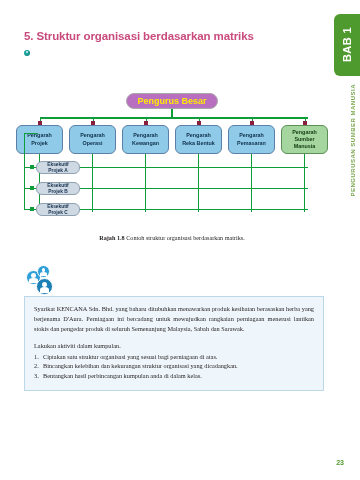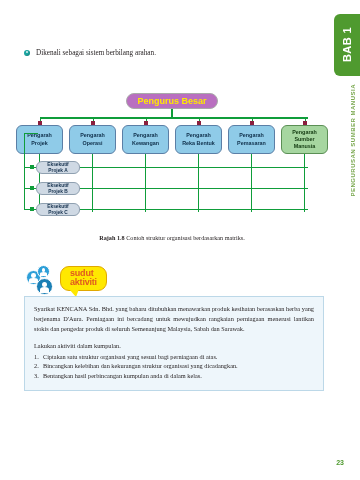--- a/index.html
+++ b/index.html
@@ -331,25 +331,25 @@
 
 <div id="page">
 
   <div id="chapter-tab">
     <span>BAB 1</span>
   </div>
   <div id="side-running-head">
     <span>PENGURUSAN SUMBER MANUSIA</span>
   </div>
 
+  <div id="section-heading">5. Struktur organisasi berdasarkan matriks</div>
 
   <ul id="intro-list">
     <li>
       <span class="bullet-dot"></span>
-      <span>Dikenali sebagai sistem berbilang arahan.</span>
     </li>
   </ul>
 
   <div id="org-chart">
 
     <div class="chart-top-box">Pengurus Besar</div>
 
     <div class="v-line" style="left:155px; top:16px; width:1.6px; height:9px;"></div>
 
     <div class="h-line" style="left:24px; top:24px; width:268px; height:1.6px;"></div>
@@ -447,23 +447,20 @@
           <span class="body"></span>
       </span>
       <span class="person-icon" style="left:13px; top:1px; width:11px; height:11px;">
         <span class="head"></span>
           <span class="body"></span>
       </span>
       <span class="person-icon" style="left:12px; top:14px; width:15px; height:15px; background:#1b7fb5;">
         <span class="head"></span>
           <span class="body"></span>
       </span>
-      <div id="activity-bubble">
-        <span>sudut</span><br><span>aktiviti</span>
-      </div>
     </div>
 
     <div id="activity-box">
       <p id="activity-paragraph">Syarikat KENCANA Sdn. Bhd. yang baharu ditubuhkan menawarkan produk kesihatan berasaskan herba yang berjenama D'Aura. Perniagaan ini bercadang untuk mewujudkan rangkaian perniagaan menerusi lantikan stokis dan pengedar produk di seluruh Semenanjung Malaysia, Sabah dan Sarawak.</p>
       <p id="activity-instruction">Lakukan aktiviti dalam kumpulan.</p>
       <ul id="activity-steps">
         <li>
           <span class="num">1.</span>
           <span>Ciptakan satu struktur organisasi yang sesuai bagi perniagaan di atas.</span>
         </li>

